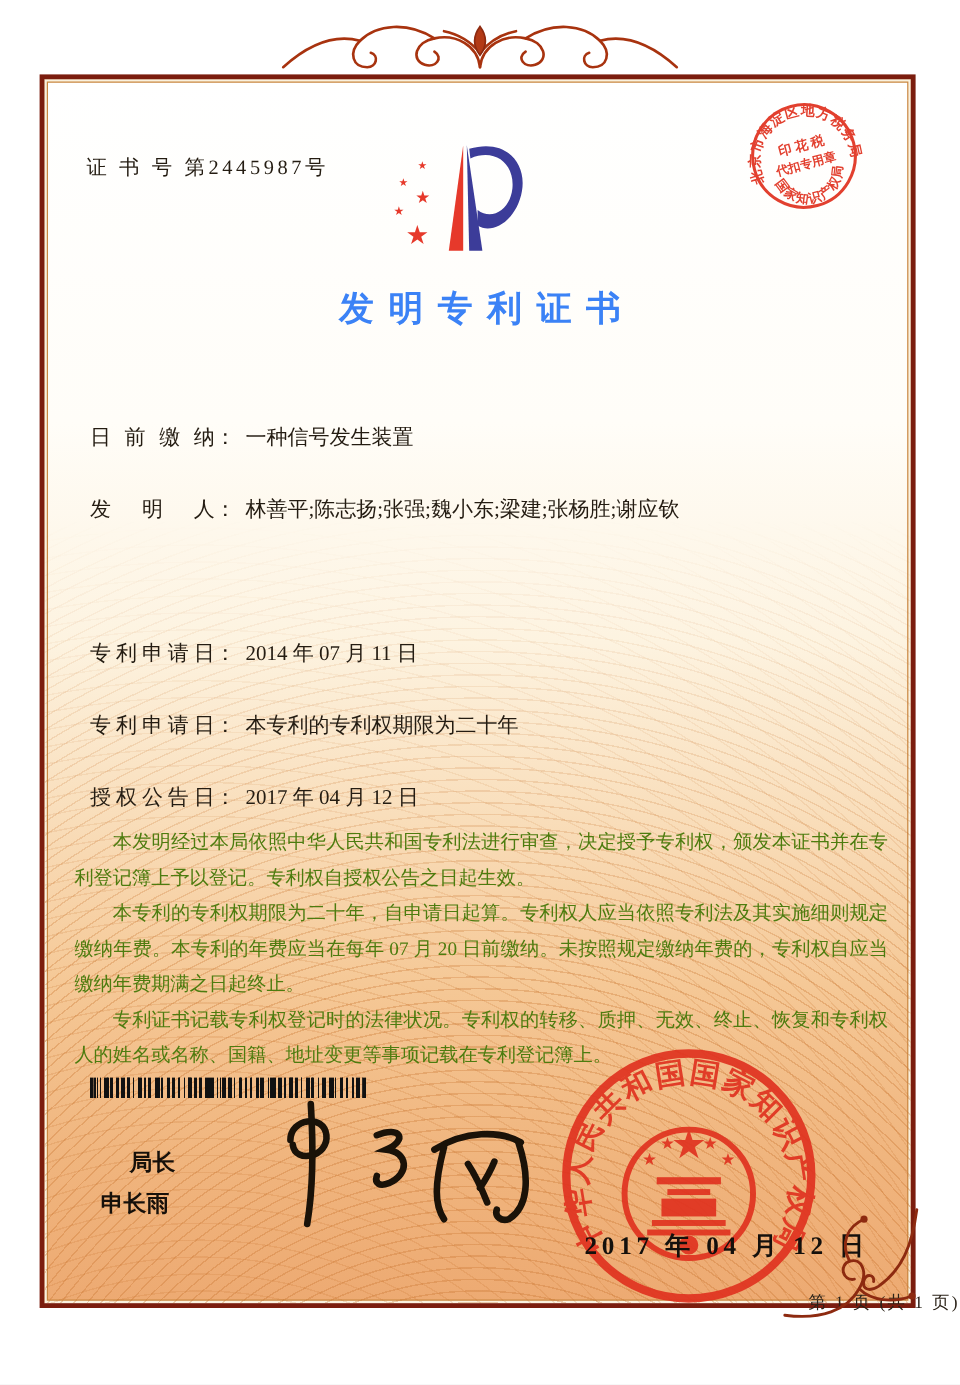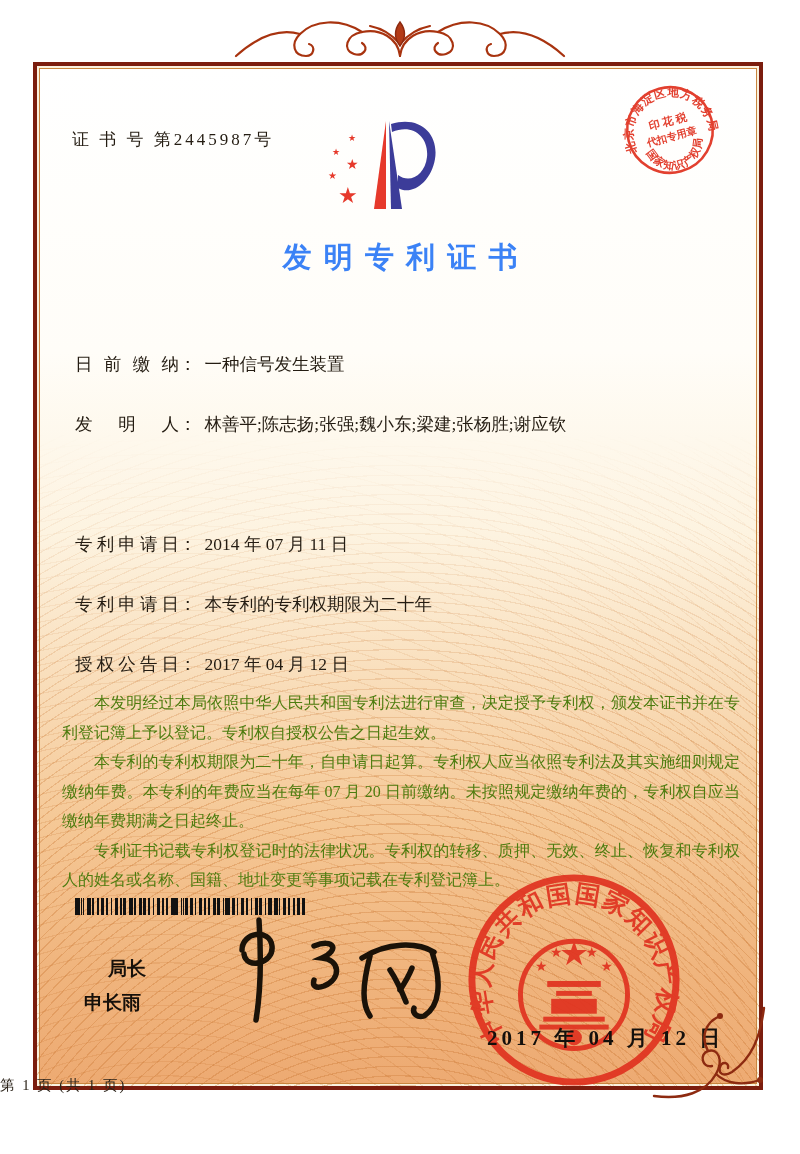--- a/index.html
+++ b/index.html
@@ -29,21 +29,21 @@
               text-align:justify;color:#4d7c0f;}
   .body-block p{margin:0;text-indent:2em;}
   .barcode{position:absolute;left:75px;top:898px;width:224px;height:17px;
            border-left:3px solid #111;border-right:3px solid #111;
            background-image:
              repeating-linear-gradient(90deg,#111 0 2px,transparent 2px 5px,#111 5px 6px,transparent 6px 9px,#111 9px 12px,transparent 12px 14px),
              repeating-linear-gradient(90deg,transparent 0 3px,#111 3px 4px,transparent 4px 11px,#111 11px 13px,transparent 13px 17px);}
   .director-title{position:absolute;left:84px;top:956px;font-size:19px;font-weight:bold;color:#16100a;margin-left:24px;}
   .director-name{position:absolute;left:84px;top:990px;font-size:19px;font-weight:bold;color:#16100a;font-family:Liberation Serif, serif;}
   .sig{position:absolute;left:212px;top:912px;z-index:3;}
-  .footer{position:absolute;left:0;top:1076px;width:100%;text-align:left;font-size:14.5px;
+  .footer{position:absolute;left:0;top:1076px;width:100%;text-align:right;font-size:14.5px;
           letter-spacing:2px;color:#2a2218;}
   .logo{position:absolute;left:328px;top:117px;}
   .tax-stamp{position:absolute;left:617px;top:77px;transform:rotate(-15deg);z-index:3;opacity:.92;}
   .office-seal{position:absolute;left:460px;top:866px;z-index:3;opacity:.9;}
   .seal-date{position:absolute;left:487px;top:1024px;z-index:4;font-size:21px;font-weight:bold;
              letter-spacing:4px;color:#14100c;}
   .orn-top{position:absolute;left:230px;top:4px;z-index:4;}
   .orn-br{position:absolute;left:648px;top:1000px;z-index:4;}
   svg text{font-family:"Liberation Serif","DejaVu Serif",serif;}
 </style>

